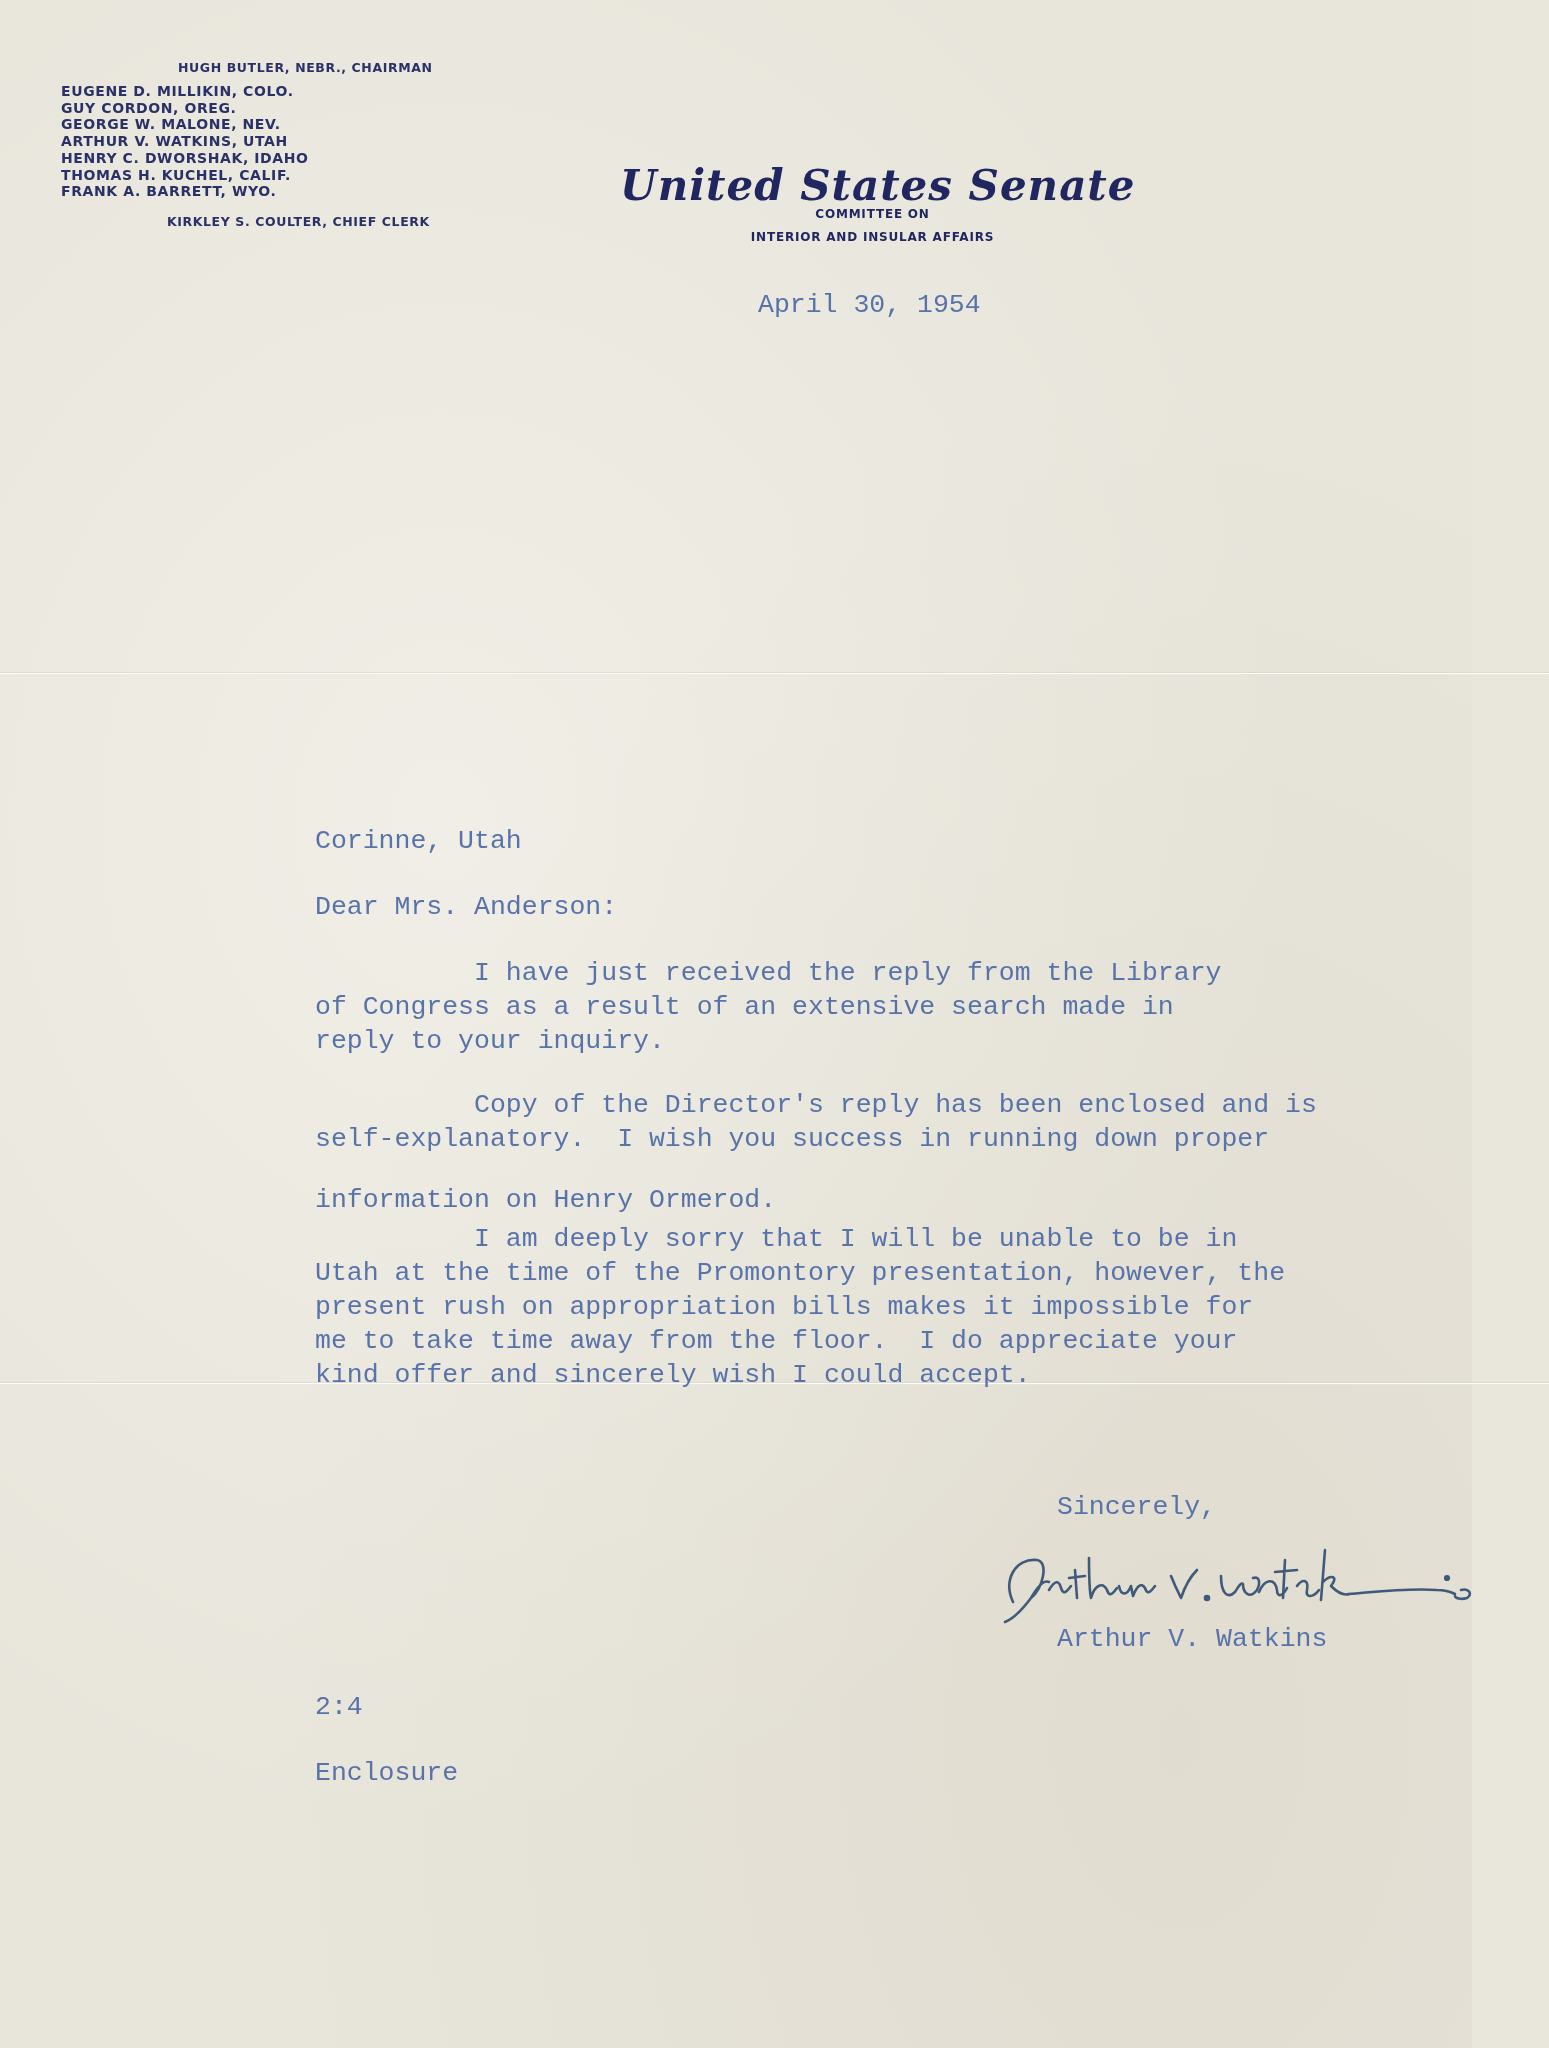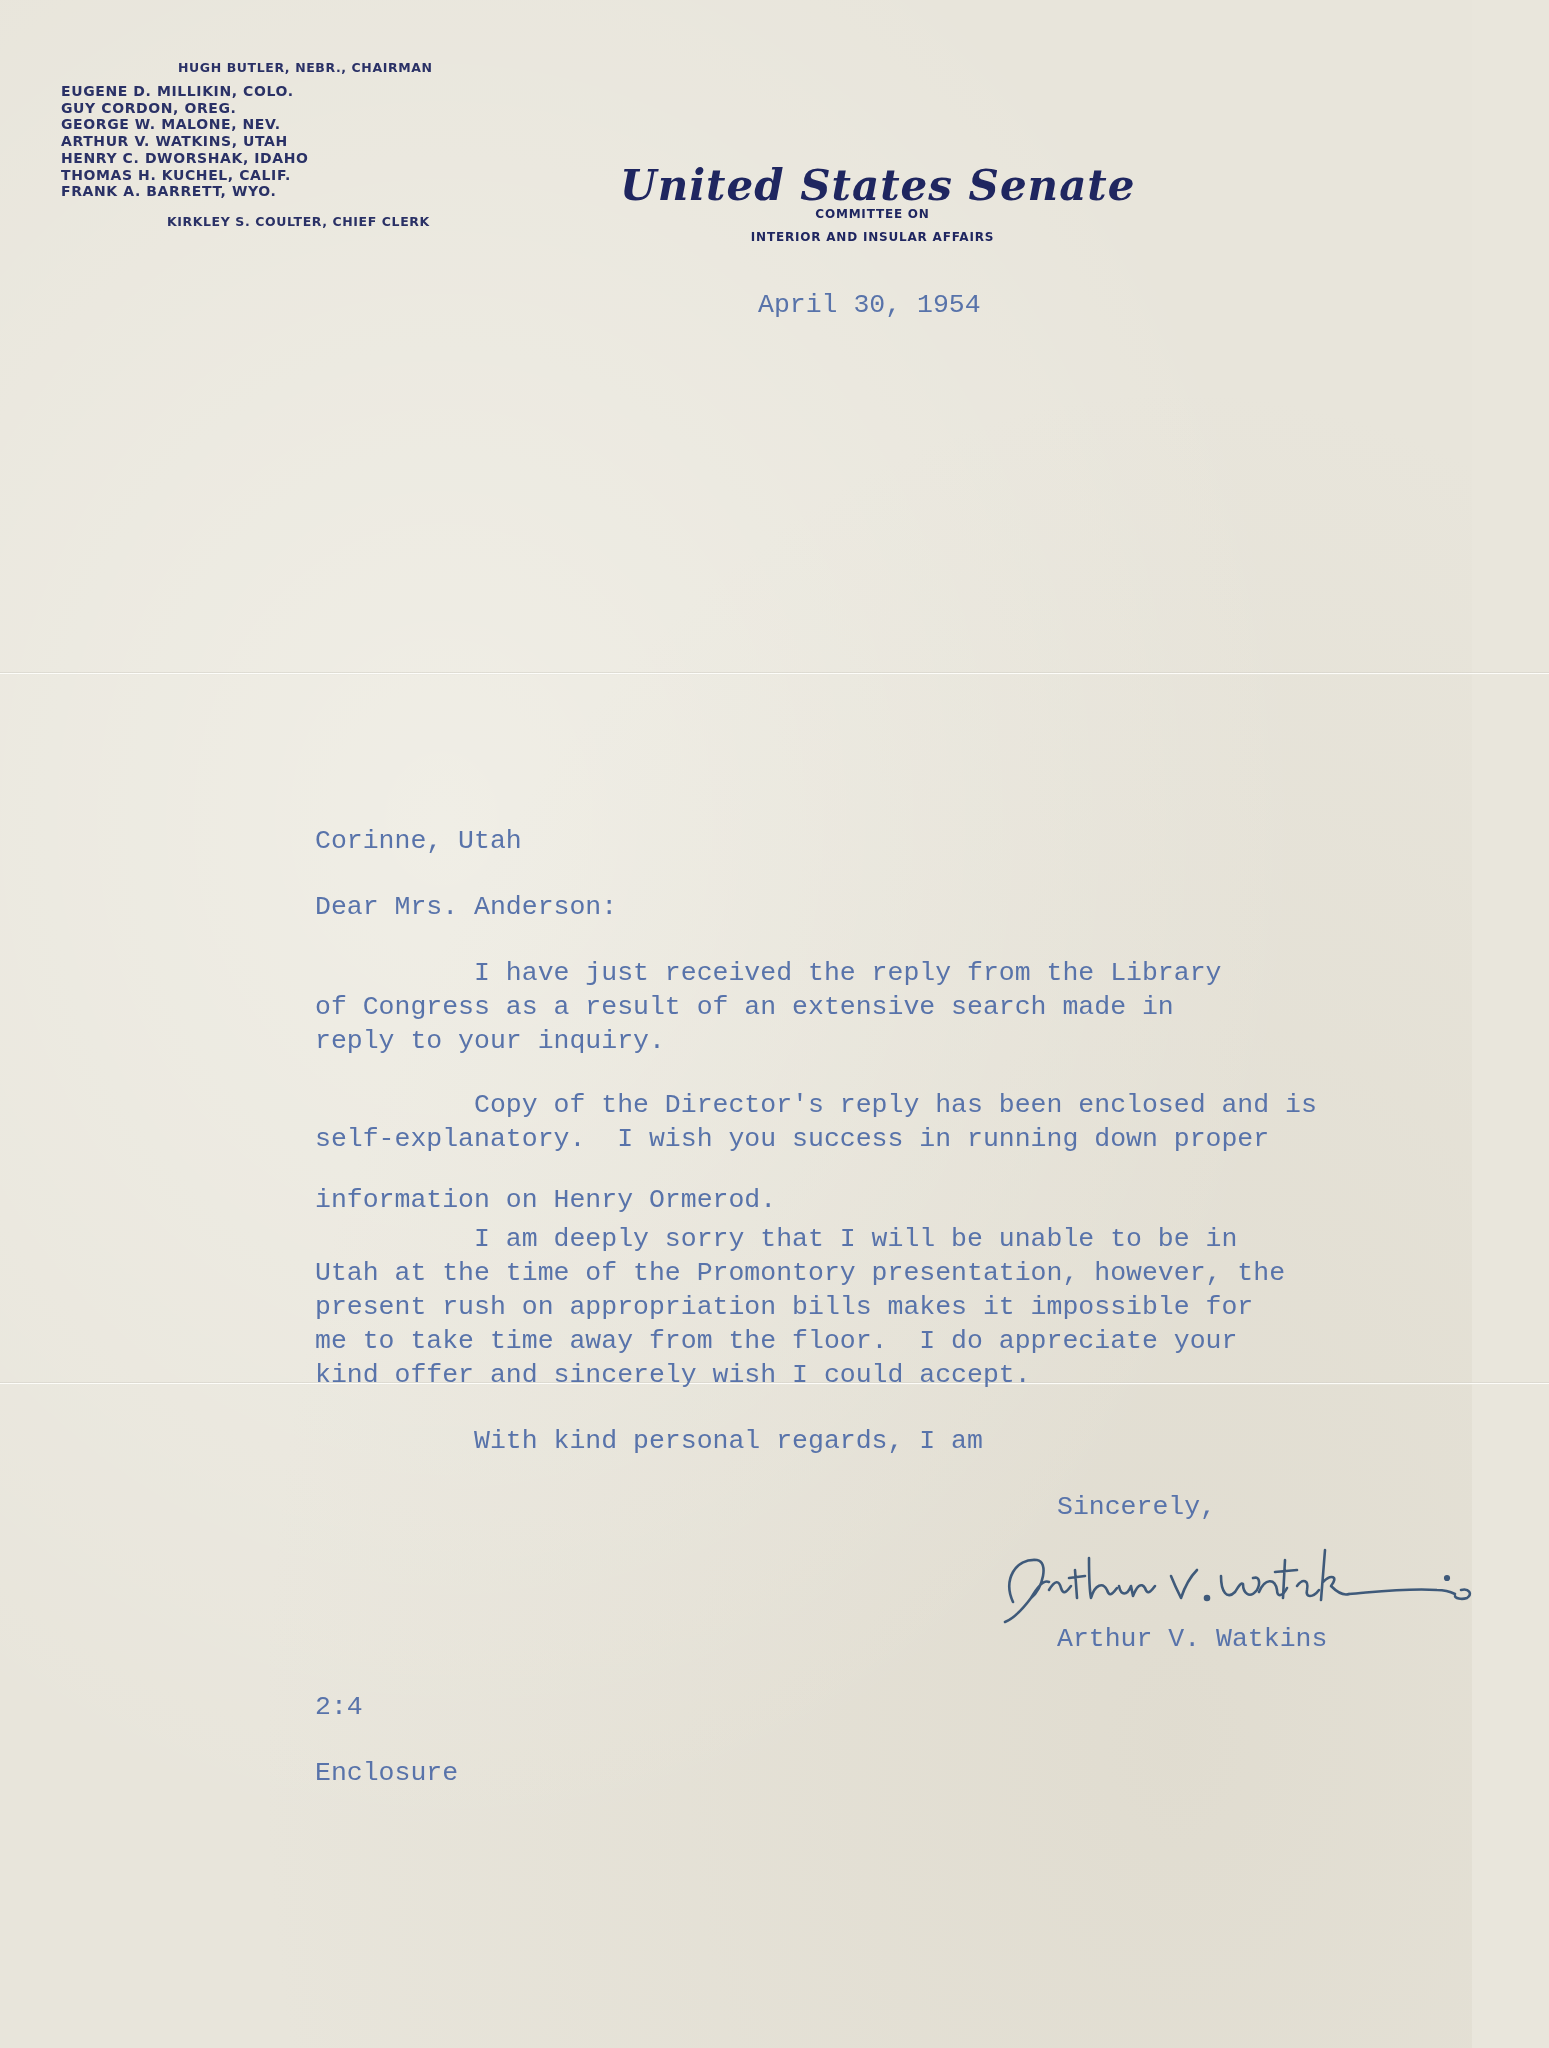--- a/index.html
+++ b/index.html
@@ -79,21 +79,20 @@
   </div>
 
   <div>
     <div class="typed" style="top:1222px; left:315px;">          I am deeply sorry that I will be unable to be in</div>
     <div class="typed" style="top:1256px; left:315px;">Utah at the time of the Promontory presentation, however, the</div>
     <div class="typed" style="top:1290px; left:315px;">present rush on appropriation bills makes it impossible for</div>
     <div class="typed" style="top:1324px; left:315px;">me to take time away from the floor.  I do appreciate your</div>
     <div class="typed" style="top:1358px; left:315px;">kind offer and sincerely wish I could accept.</div>
   </div>
 
-  <div class="typed" style="top:1424px; left:315px;">          With kind personal regards, I am</div>
   <div class="typed" style="top:1490px; left:1057px;">Sincerely,</div>
 
   <svg class="sig" viewBox="0 0 540 90">
     <g fill="none" stroke="#3f5a7a" stroke-width="2.6" stroke-linecap="round" stroke-linejoin="round">
       <path d="M28,62 C18,40 30,18 52,20 C64,22 58,48 46,58 C40,66 30,78 20,82 M46,58 C54,44 60,40 64,42"></path>
       <path d="M64,50 C70,40 74,40 76,48 C78,54 80,54 86,46"></path>
       <path d="M90,30 L92,58 M84,38 L100,36"></path>
       <path d="M104,18 C104,34 104,48 106,58 C110,44 118,42 122,50 C124,56 126,56 132,48"></path>
       <path d="M134,46 C136,56 142,56 146,46 L148,56 C152,46 156,42 160,48 C162,54 164,54 170,46"></path>
       <path d="M186,36 C190,46 194,54 196,58 C200,46 206,36 212,30"></path>

